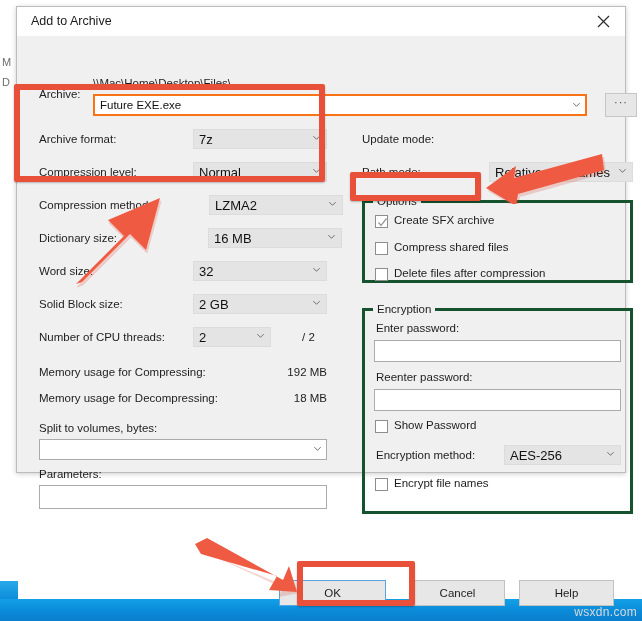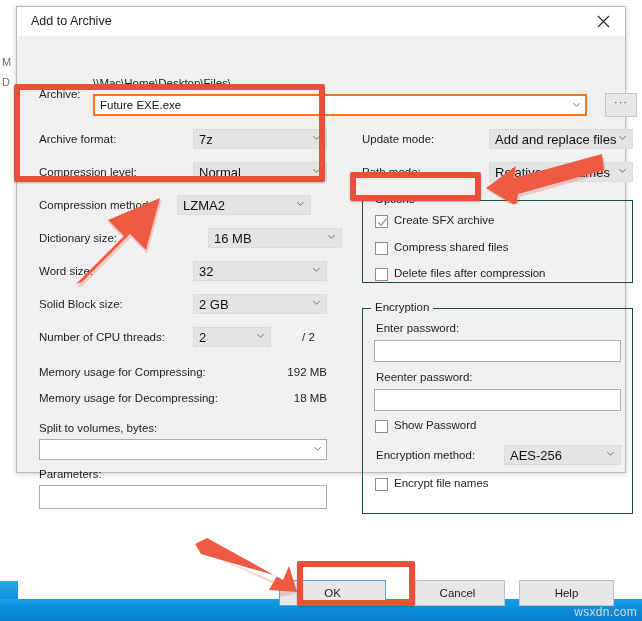--- a/index.html
+++ b/index.html
@@ -61,21 +61,21 @@
 
   
   .combo-white{position:absolute;height:21px;background:#fff;border:1px solid #ababab;
     box-sizing:border-box;}
   .combo-white .arrow{position:absolute;right:4px;top:4px;}
 
   
   .txtbox{position:absolute;background:#fff;border:1px solid #ababab;box-sizing:border-box;}
 
   
-  .group{position:absolute;border:1px solid #14532d;box-sizing:border-box;}
+  .group{position:absolute;border:3px solid #14532d;box-sizing:border-box;}
   .group > .gtitle{position:absolute;top:-8px;left:8px;background:#f0f0f0;
     padding:0 4px;font-size:11.5px;color:#1d1d1d;}
 
   
   .cb{position:absolute;width:13px;height:13px;background:#fff;border:1px solid #8d8d8d;
     box-sizing:border-box;}
   .cb svg{position:absolute;left:1px;top:1px;}
   .cb-lbl{position:absolute;font-size:11.5px;color:#1d1d1d;white-space:nowrap;}
 
   
@@ -142,21 +142,21 @@
     <div class="combo" style="left:176px;top:125px;width:134px;">
       <span class="val">Normal</span>
       <span class="arrow">
         <svg class="chev" viewBox="0 0 10 10">
             <path d="M1.5 3.5 L5 7 L8.5 3.5" stroke="#6c6c6c" stroke-width="1.1" fill="none"></path>
           </svg>
         </span>
     </div>
 
     <div class="lbl" style="left:22px;top:162px;position:absolute;">Compression method:</div>
-    <div class="combo" style="left:160px;top:158px;width:134px;">
+    <div class="combo" style="left:192px;top:158px;width:134px;">
       <span class="val">LZMA2</span>
       <span class="arrow">
         <svg class="chev" viewBox="0 0 10 10">
             <path d="M1.5 3.5 L5 7 L8.5 3.5" stroke="#6c6c6c" stroke-width="1.1" fill="none"></path>
           </svg>
         </span>
     </div>
 
     <div class="lbl" style="left:22px;top:195px;position:absolute;">Dictionary size:</div>
     <div class="combo" style="left:191px;top:191px;width:134px;">
@@ -214,28 +214,20 @@
           </svg>
         </span>
     </div>
 
     <div class="lbl" style="left:22px;top:431px;position:absolute;">Parameters:</div>
     <div class="txtbox" style="left:22px;top:448px;width:288px;height:24px;">
       <span style="position:absolute;left:5px;top:4px;font-size:11.5px;color:#111;"></span>
     </div>
 
     <div class="lbl" style="left:345px;top:96px;position:absolute;">Update mode:</div>
-    <div class="combo" style="left:472px;top:92px;width:144px;">
-      <span class="val">Add and replace files</span>
-      <span class="arrow">
-        <svg class="chev" viewBox="0 0 10 10">
-            <path d="M1.5 3.5 L5 7 L8.5 3.5" stroke="#6c6c6c" stroke-width="1.1" fill="none"></path>
-          </svg>
-        </span>
-    </div>
 
     <div class="lbl" style="left:345px;top:129px;position:absolute;">Path mode:</div>
     <div class="combo" style="left:472px;top:125px;width:144px;">
       <span class="val">Relative pathnames</span>
       <span class="arrow">
         <svg class="chev" viewBox="0 0 10 10">
             <path d="M1.5 3.5 L5 7 L8.5 3.5" stroke="#6c6c6c" stroke-width="1.1" fill="none"></path>
           </svg>
         </span>
     </div>

